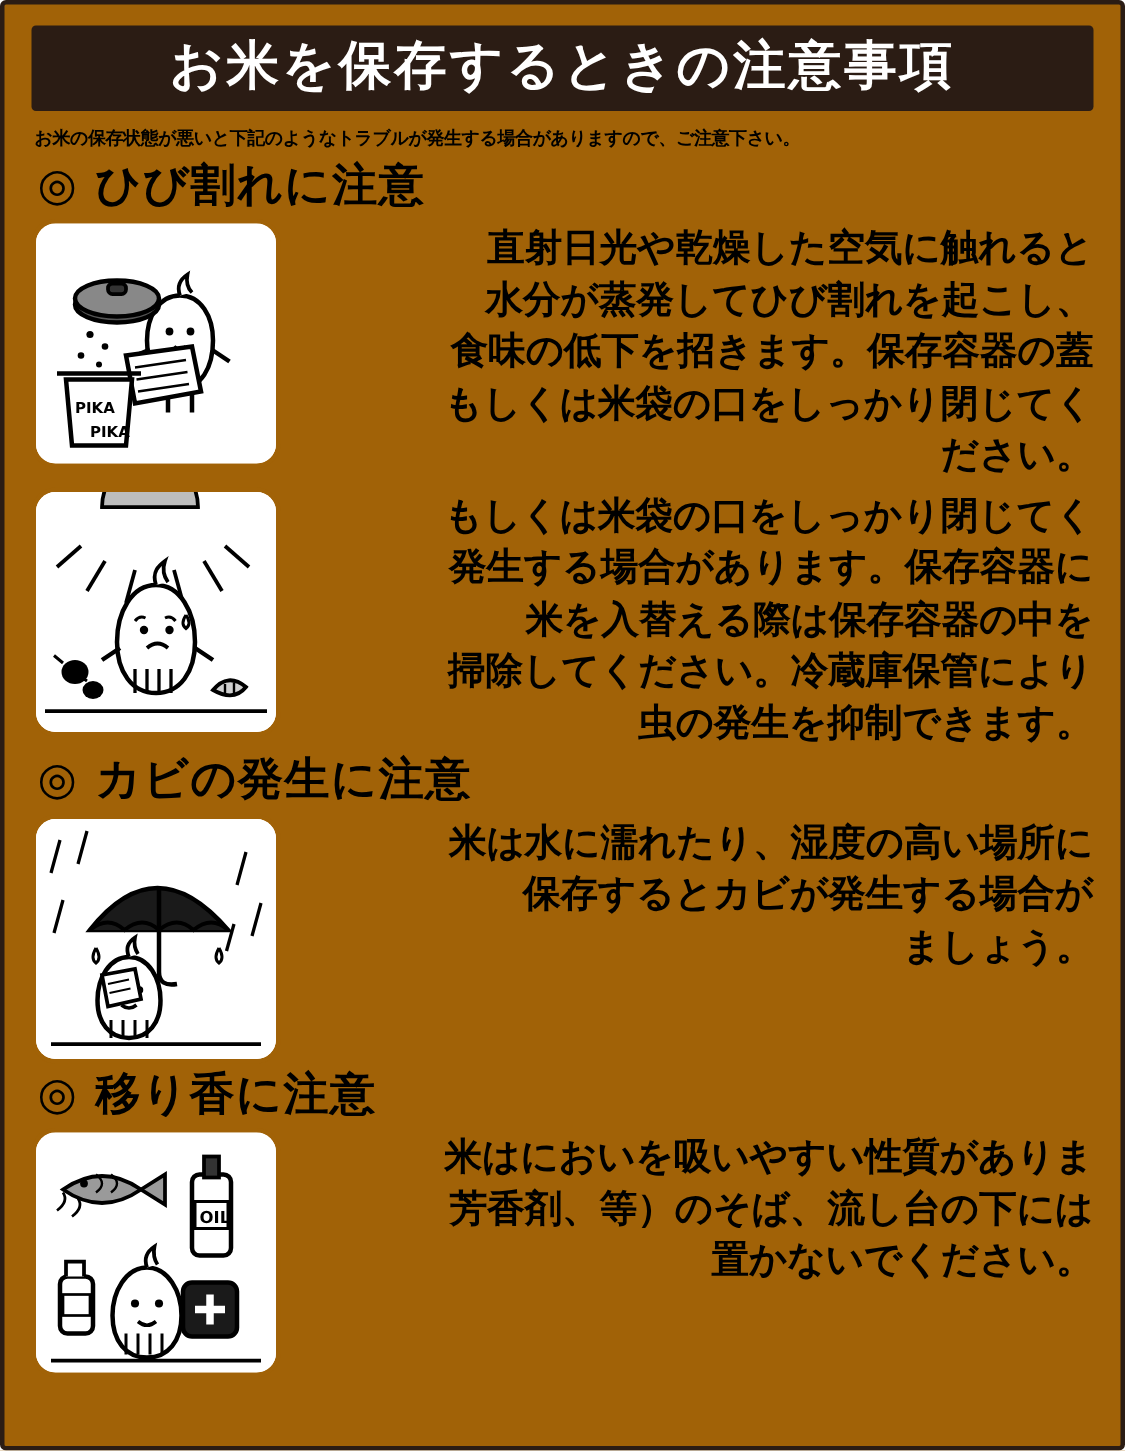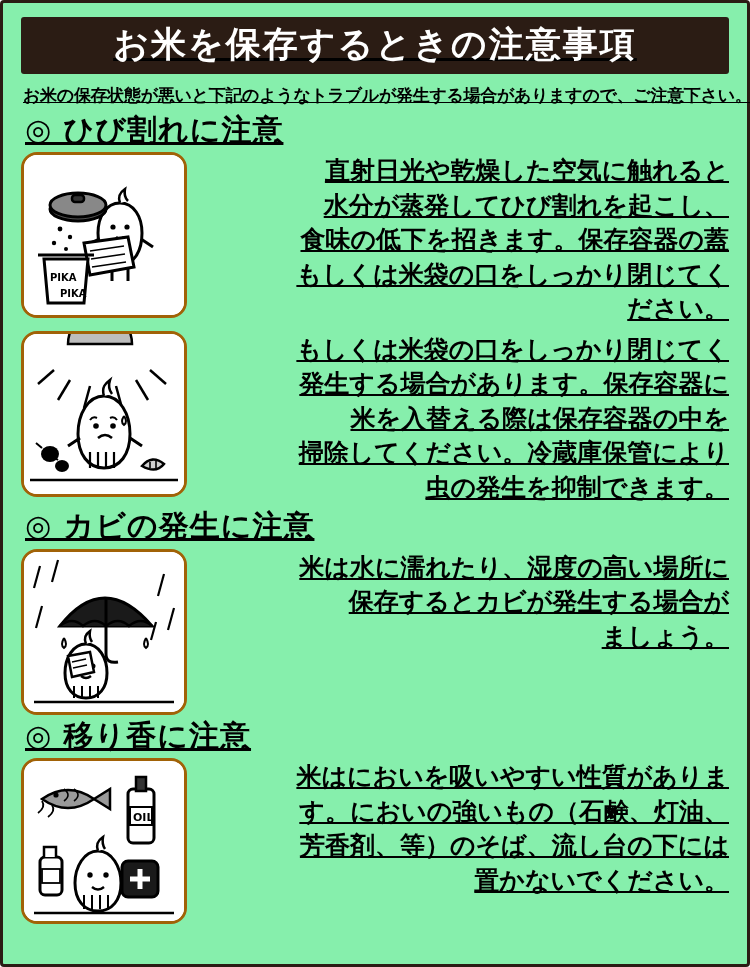--- a/index.html
+++ b/index.html
@@ -15,36 +15,35 @@
     overflow: hidden;
   }
   .page {
     position: relative;
     width: 750px;
     height: 967px;
     box-sizing: border-box;
     padding: 14px 18px 10px 18px;
     border: 3px solid #2b1c14;
     border-radius: 4px;
-    background: #86efac;
-    text-decoration: underline;
+    background: #a16207;
   }
   .title-bar {
     background: #2b1c14;
     color: #ffffff;
     text-align: center;
     font-size: 35px;
     font-weight: bold;
     letter-spacing: 2px;
     padding: 8px 0 10px 0;
     border-radius: 3px;
     line-height: 1.1;
   }
   .intro {
-    font-size: 17px;
+    font-size: 12px;
     font-weight: bold;
     letter-spacing: -0.3px;
     margin: 11px 2px 8px 2px;
     line-height: 1.2;
     white-space: nowrap;
   }
   .section {
     margin-bottom: 4px;
   }
   .section-heading {
@@ -258,20 +257,19 @@
           <path d="M68 126 q6 5 12 0" fill="none" stroke="#000" stroke-width="2.4"></path>
           <path d="M60 134 l0 14 M68 134 l0 14 M76 134 l0 14 M84 134 l0 14" stroke="#000" stroke-width="2"></path>
 
           <rect x="98" y="100" width="36" height="36" rx="6" fill="#1a1a1a" stroke="#000" stroke-width="3"></rect>
           <path d="M116 108 l0 20 M106 118 l20 0" stroke="#fff" stroke-width="5"></path>
           <path d="M10 152 l140 0" stroke="#000" stroke-width="2.5"></path>
         </svg>
       </div>
       <div class="para">
         <span>米はにおいを吸いやすい性質がありま</span>
-        <span>す。においの強いもの（石鹸、灯油、</span>
         <span>芳香剤、等）のそば、流し台の下には</span>
         <span>置かないでください。</span>
       </div>
     </div>
   </div>
 
 </div>
 
 </body></html>

